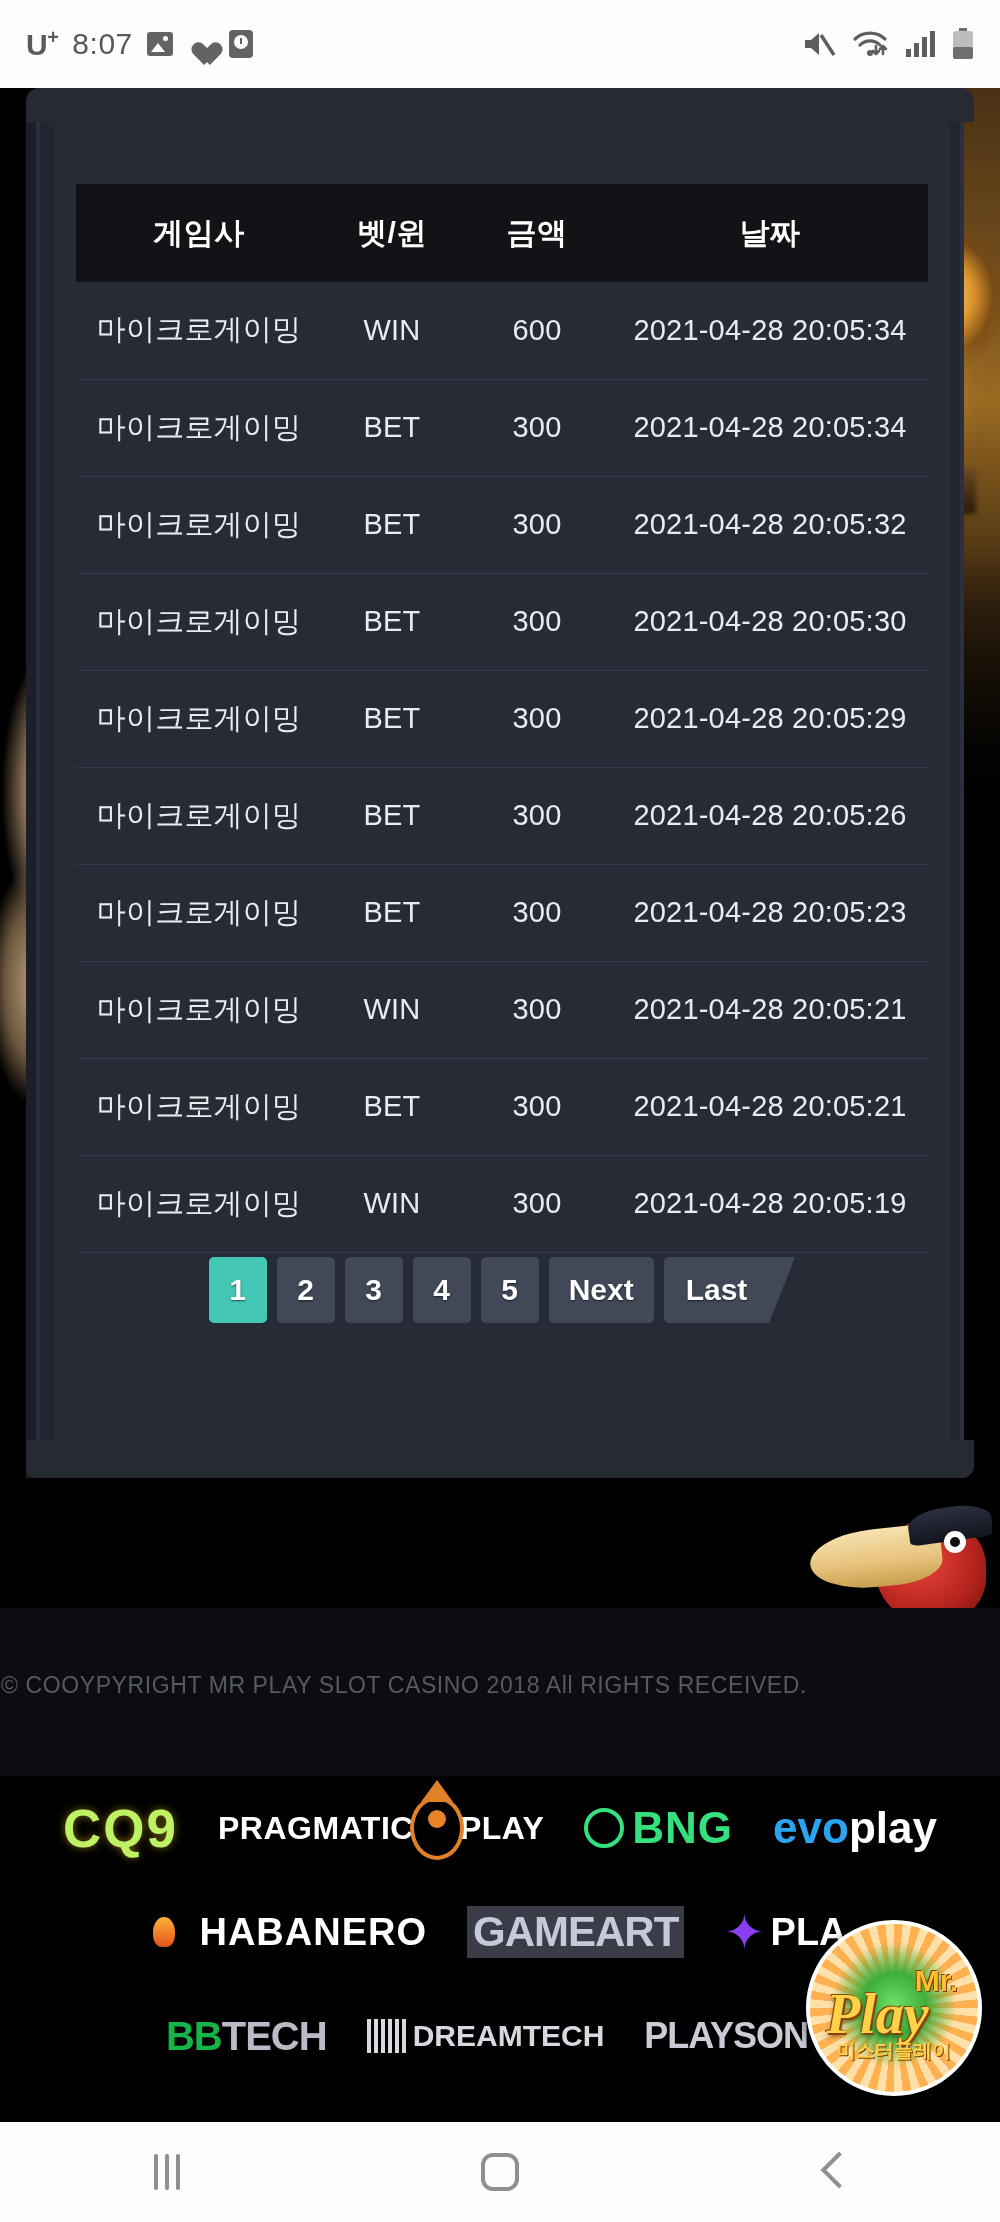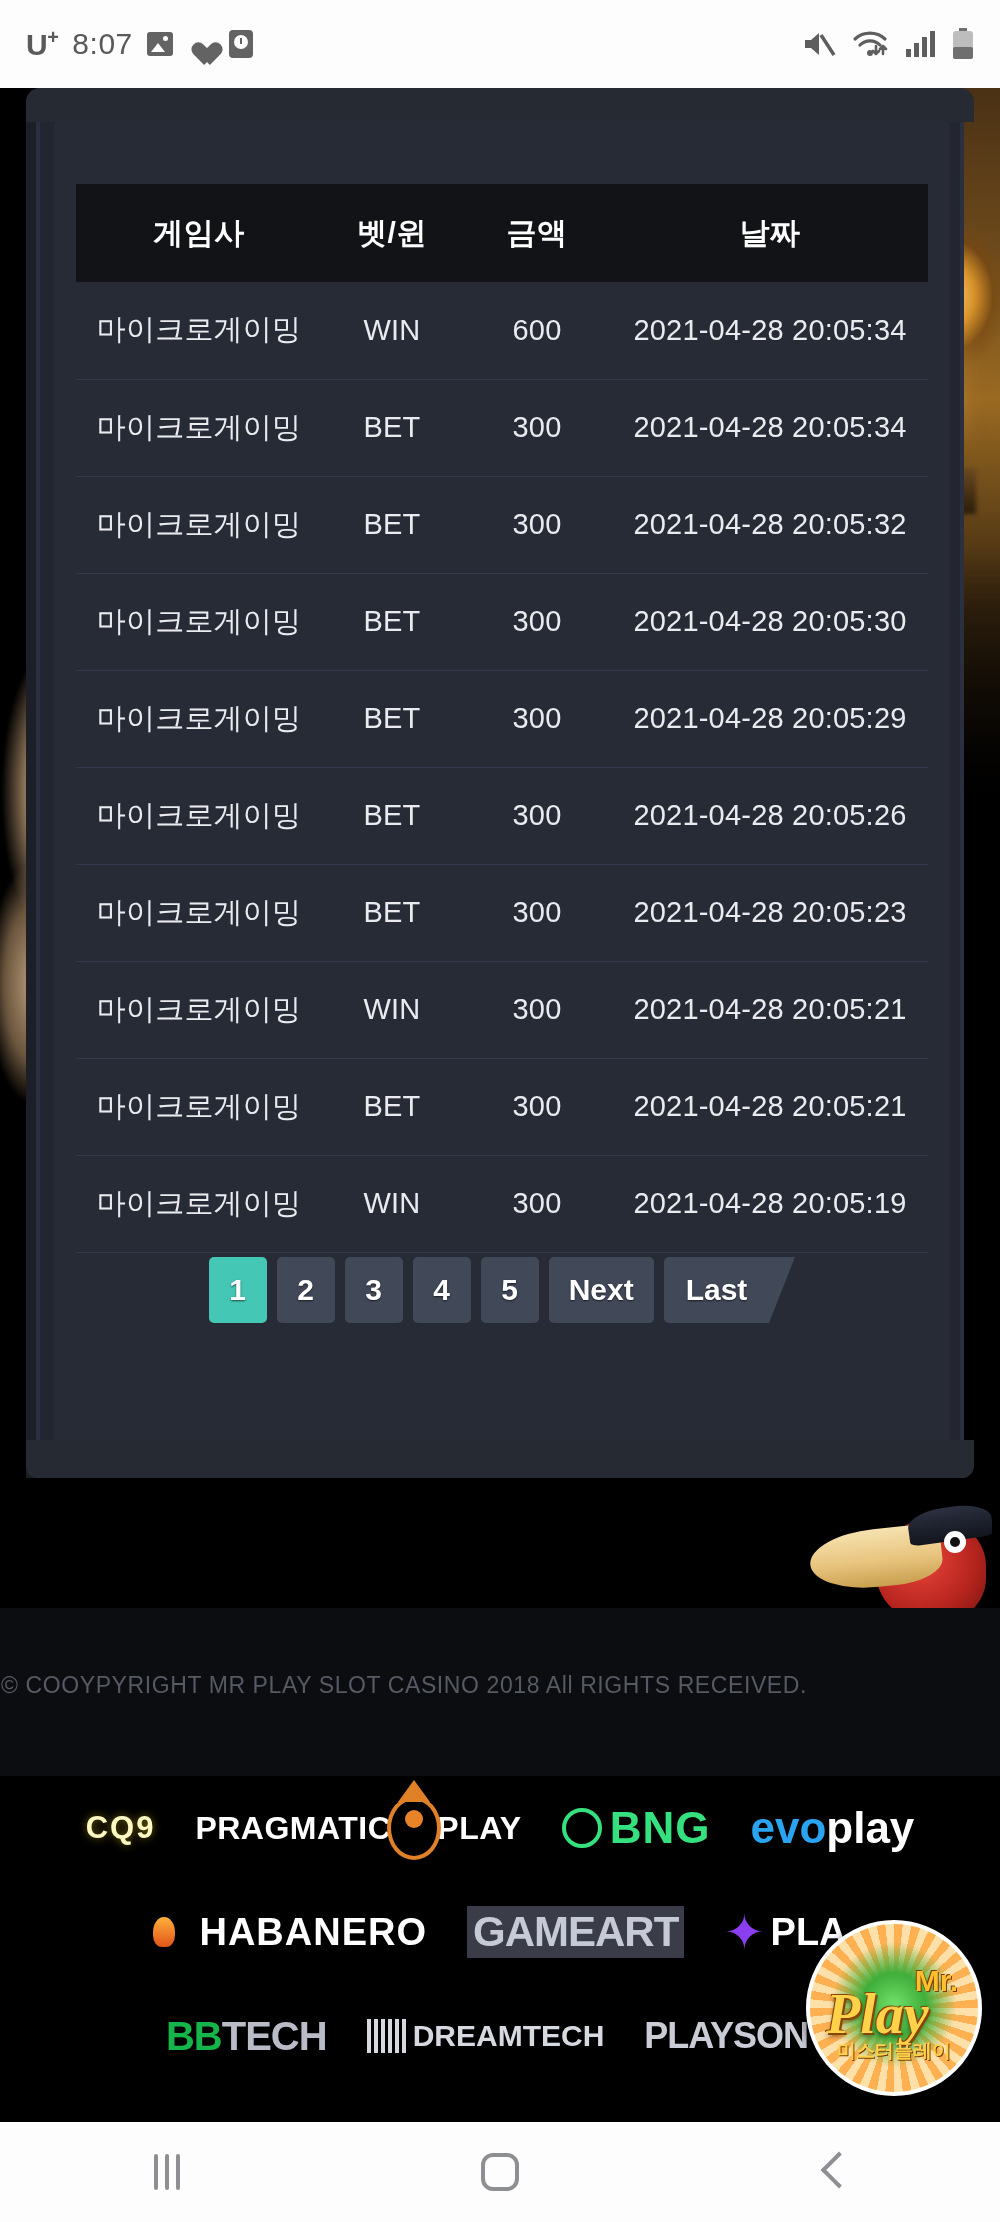--- a/index.html
+++ b/index.html
@@ -217,21 +217,21 @@
   }
   .logos{
     position:absolute; top:168px; left:0; width:1000px; height:346px;
     background:#000; overflow:hidden;
   }
   .logo-row{
     display:flex; align-items:center; justify-content:center;
     gap:40px; height:104px;
   }
   .lg{ font-weight:800; letter-spacing:1px; }
-  .lg-cq9{ color:#fef9c3; font-size:31px; font-weight:800; letter-spacing:2px;
+  .lg-cq9{ color:#bef264; font-size:53px; font-weight:800; letter-spacing:2px;
            text-shadow:0 0 8px rgba(244,210,26,.5); }
   .lg-pragmatic{ color:#ffffff; font-size:32px; font-weight:800; position:relative;
                  letter-spacing:.5px; display:flex; align-items:center; }
   .pp-circle{
     display:inline-block; width:54px; height:64px; margin:0 -4px;
     border:4px solid #e08128; border-radius:50%; position:relative;
   }
   .pp-circle:before{
     content:""; position:absolute; left:50%; top:-20px; transform:translateX(-50%);
     width:0;height:0;border-left:16px solid transparent;border-right:16px solid transparent;

